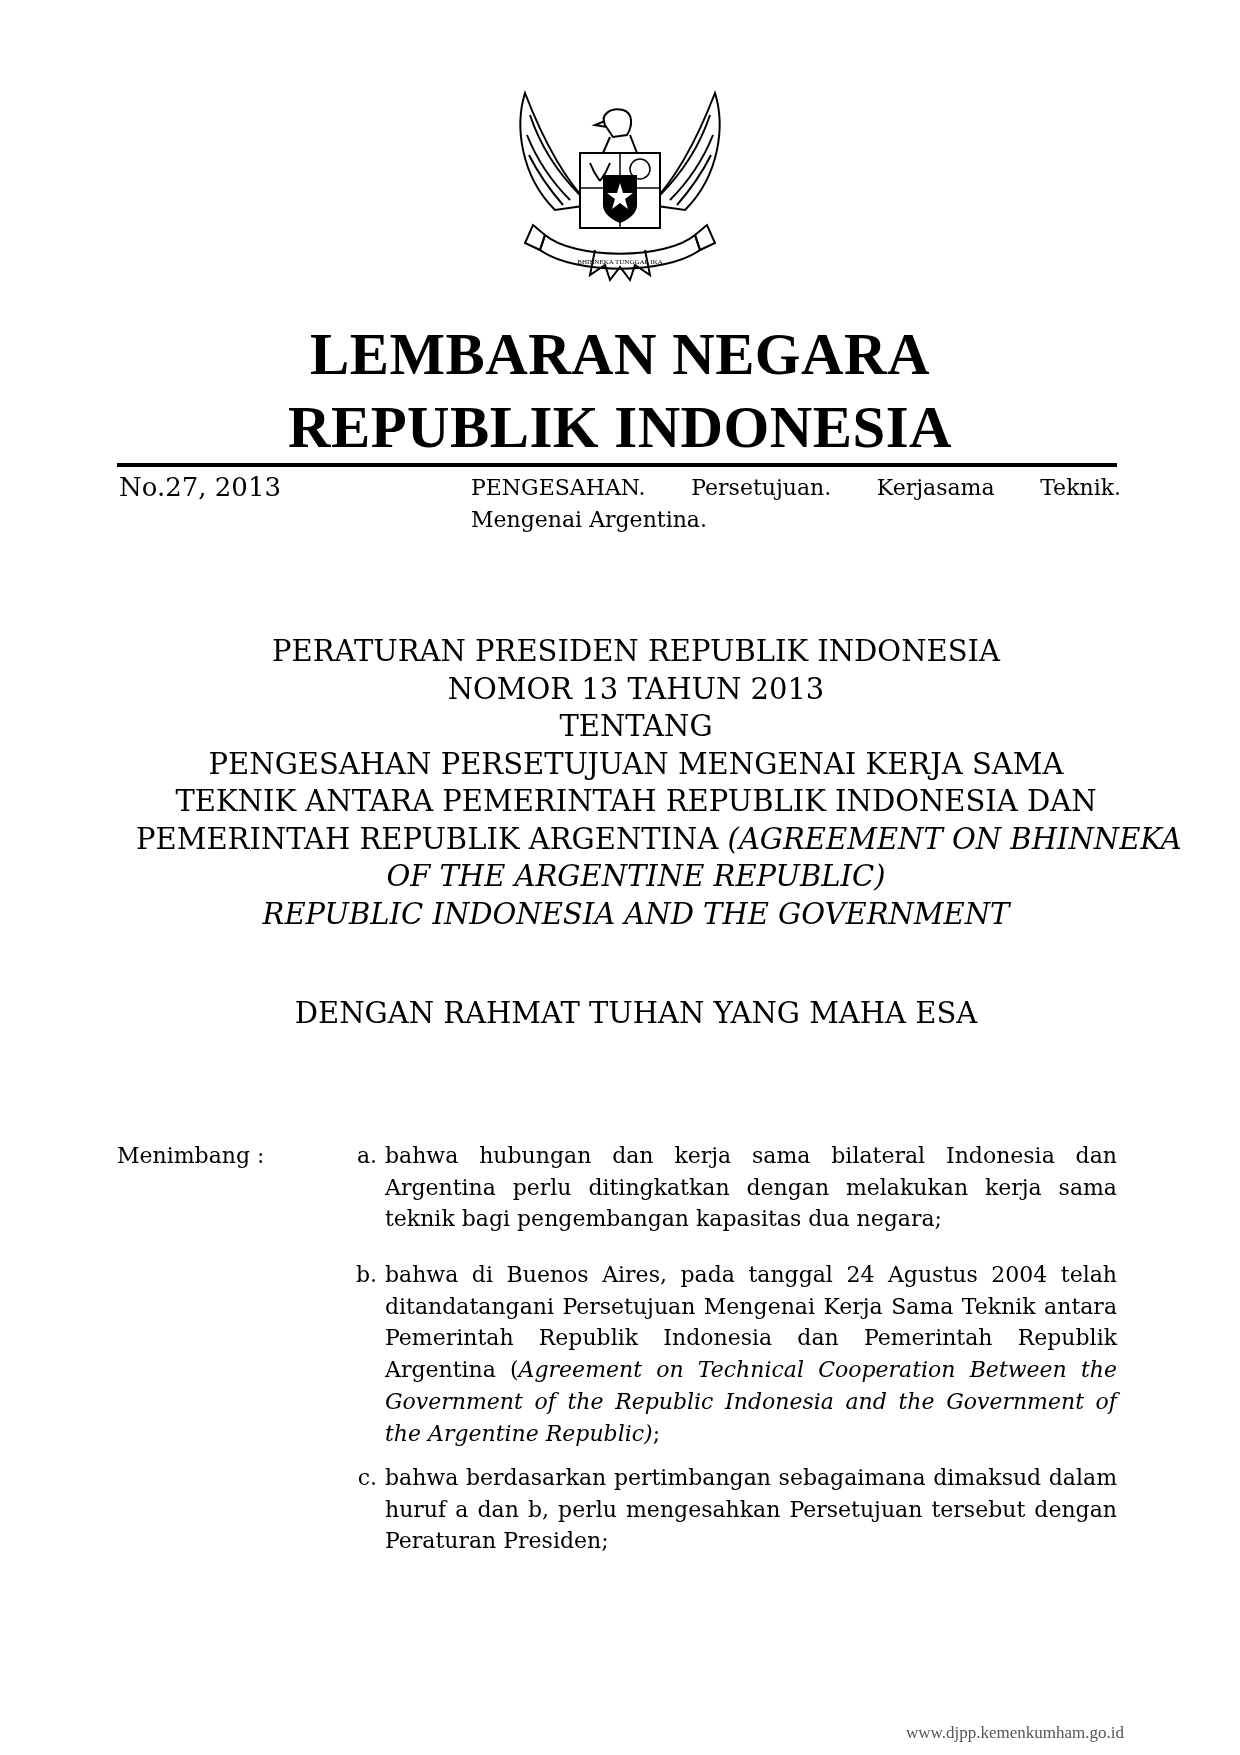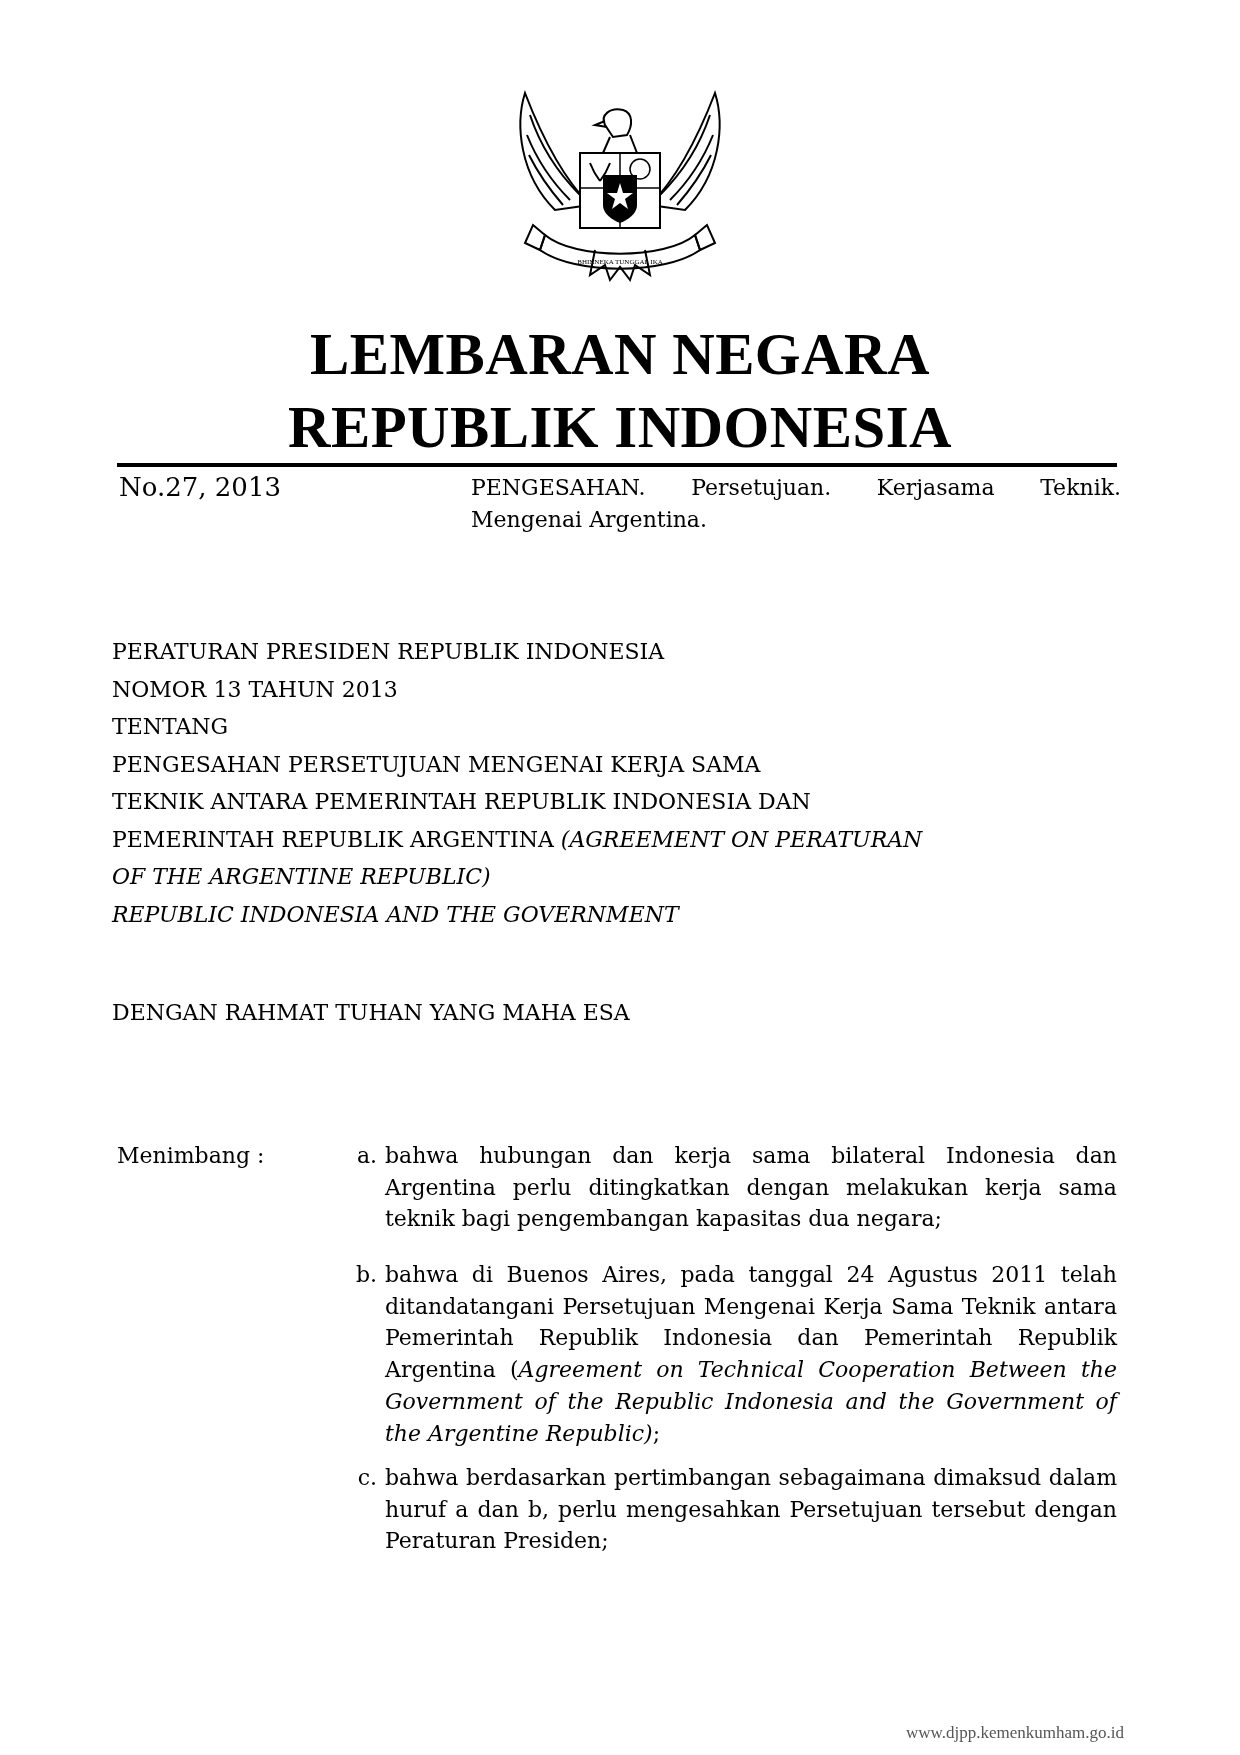--- a/index.html
+++ b/index.html
@@ -5,21 +5,21 @@
   html, body { margin: 0; padding: 0; background: #ffffff; }
   body { width: 1240px; height: 1755px; position: relative; overflow: hidden; color: #000; font-family: "DejaVu Serif", "Liberation Serif", serif; }
   .page { position: absolute; left: 0; top: 0; width: 1136px; height: 1755px; }
   .emblem { position: absolute; left: 515px; top: 85px; width: 210px; height: 210px; }
   .title { position: absolute; left: 0; width: 1240px; text-align: center; font-family: "Liberation Serif", serif; font-weight: bold; font-size: 60px; letter-spacing: 0.5px; transform: scaleX(0.98); }
   .title.l1 { top: 320px; }
   .title.l2 { top: 393px; }
   .rule { position: absolute; left: 117px; width: 1000px; top: 463px; height: 4px; background: #000; }
   .meta-no { position: absolute; left: 119px; top: 472px; font-size: 26px; }
   .meta-desc { position: absolute; left: 471px; top: 472px; width: 650px; font-size: 22px; line-height: 32px; }
-  .center-block { position: absolute; left: 112px; width: 1000px; text-align: left; font-size: 22px; }
+  .center-block { position: absolute; left: 136px; width: 1000px; text-align: center; font-size: 29px; }
   .heading { top: 633px; line-height: 37.5px; }
   .heading div { white-space: nowrap; }
   .it { font-style: italic; }
   .dengan { top: 992px; line-height: 42px; }
   .menimbang { position: absolute; left: 117px; top: 1140px; width: 1000px; font-size: 22px; line-height: 31.7px; }
   .mn-label { position: absolute; left: 0; top: 0; }
   .item { position: absolute; left: 224px; width: 776px; }
   .item .letter { position: absolute; left: 0; top: 0; width: 36px; text-align: right; }
   .item .text { position: absolute; left: 44px; width: 732px; text-align: justify; }
   .item-a { top: 0; }
@@ -75,40 +75,40 @@
     <div style="text-align:justify;text-align-last:justify;">PENGESAHAN. Persetujuan. Kerjasama Teknik.</div>
     <div>Mengenai Argentina.</div>
   </div>
 
   <div class="center-block heading">
     <div>PERATURAN PRESIDEN REPUBLIK INDONESIA</div>
     <div>NOMOR 13 TAHUN 2013</div>
     <div>TENTANG</div>
     <div>PENGESAHAN PERSETUJUAN MENGENAI KERJA SAMA</div>
     <div>TEKNIK ANTARA PEMERINTAH REPUBLIK INDONESIA DAN</div>
-    <div><span>PEMERINTAH REPUBLIK ARGENTINA </span><span class="it">(AGREEMENT ON PERATURAN</span></div>
+    <div><span>PEMERINTAH REPUBLIK ARGENTINA </span><span class="it">(AGREEMENT ON BHINNEKA</span></div>
     <div class="it">OF THE ARGENTINE REPUBLIC)</div>
     <div class="it">REPUBLIC INDONESIA AND THE GOVERNMENT</div>
   </div>
 
   <div class="center-block dengan">
     <div>DENGAN RAHMAT TUHAN YANG MAHA ESA</div>
   </div>
 
   <div class="menimbang">
     <div class="mn-label">Menimbang :</div>
 
     <div class="item item-a">
       <div class="letter">a.</div>
       <div class="text">bahwa hubungan dan kerja sama bilateral Indonesia dan Argentina perlu ditingkatkan dengan melakukan kerja sama teknik bagi pengembangan kapasitas dua negara;</div>
     </div>
 
     <div class="item item-b">
       <div class="letter">b.</div>
-      <div class="text"><span>bahwa di Buenos Aires, pada tanggal 24 Agustus 2011 telah ditandatangani Persetujuan Mengenai Kerja Sama Teknik antara Pemerintah Republik Indonesia dan Pemerintah Republik Argentina (</span><span class="it">Agreement on Technical Cooperation Between the Government of the Republic Indonesia and the Government of the Argentine Republic)</span><span>;</span></div>
+      <div class="text"><span>bahwa di Buenos Aires, pada tanggal 24 Agustus 2004 telah ditandatangani Persetujuan Mengenai Kerja Sama Teknik antara Pemerintah Republik Indonesia dan Pemerintah Republik Argentina (</span><span class="it">Agreement on Technical Cooperation Between the Government of the Republic Indonesia and the Government of the Argentine Republic)</span><span>;</span></div>
     </div>
 
     <div class="item item-c">
       <div class="letter">c.</div>
       <div class="text">bahwa berdasarkan pertimbangan sebagaimana dimaksud dalam huruf a dan b, perlu mengesahkan Persetujuan tersebut dengan Peraturan Presiden;</div>
     </div>
   </div>
 
   <div class="footer">www.djpp.kemenkumham.go.id</div>
 </div>

